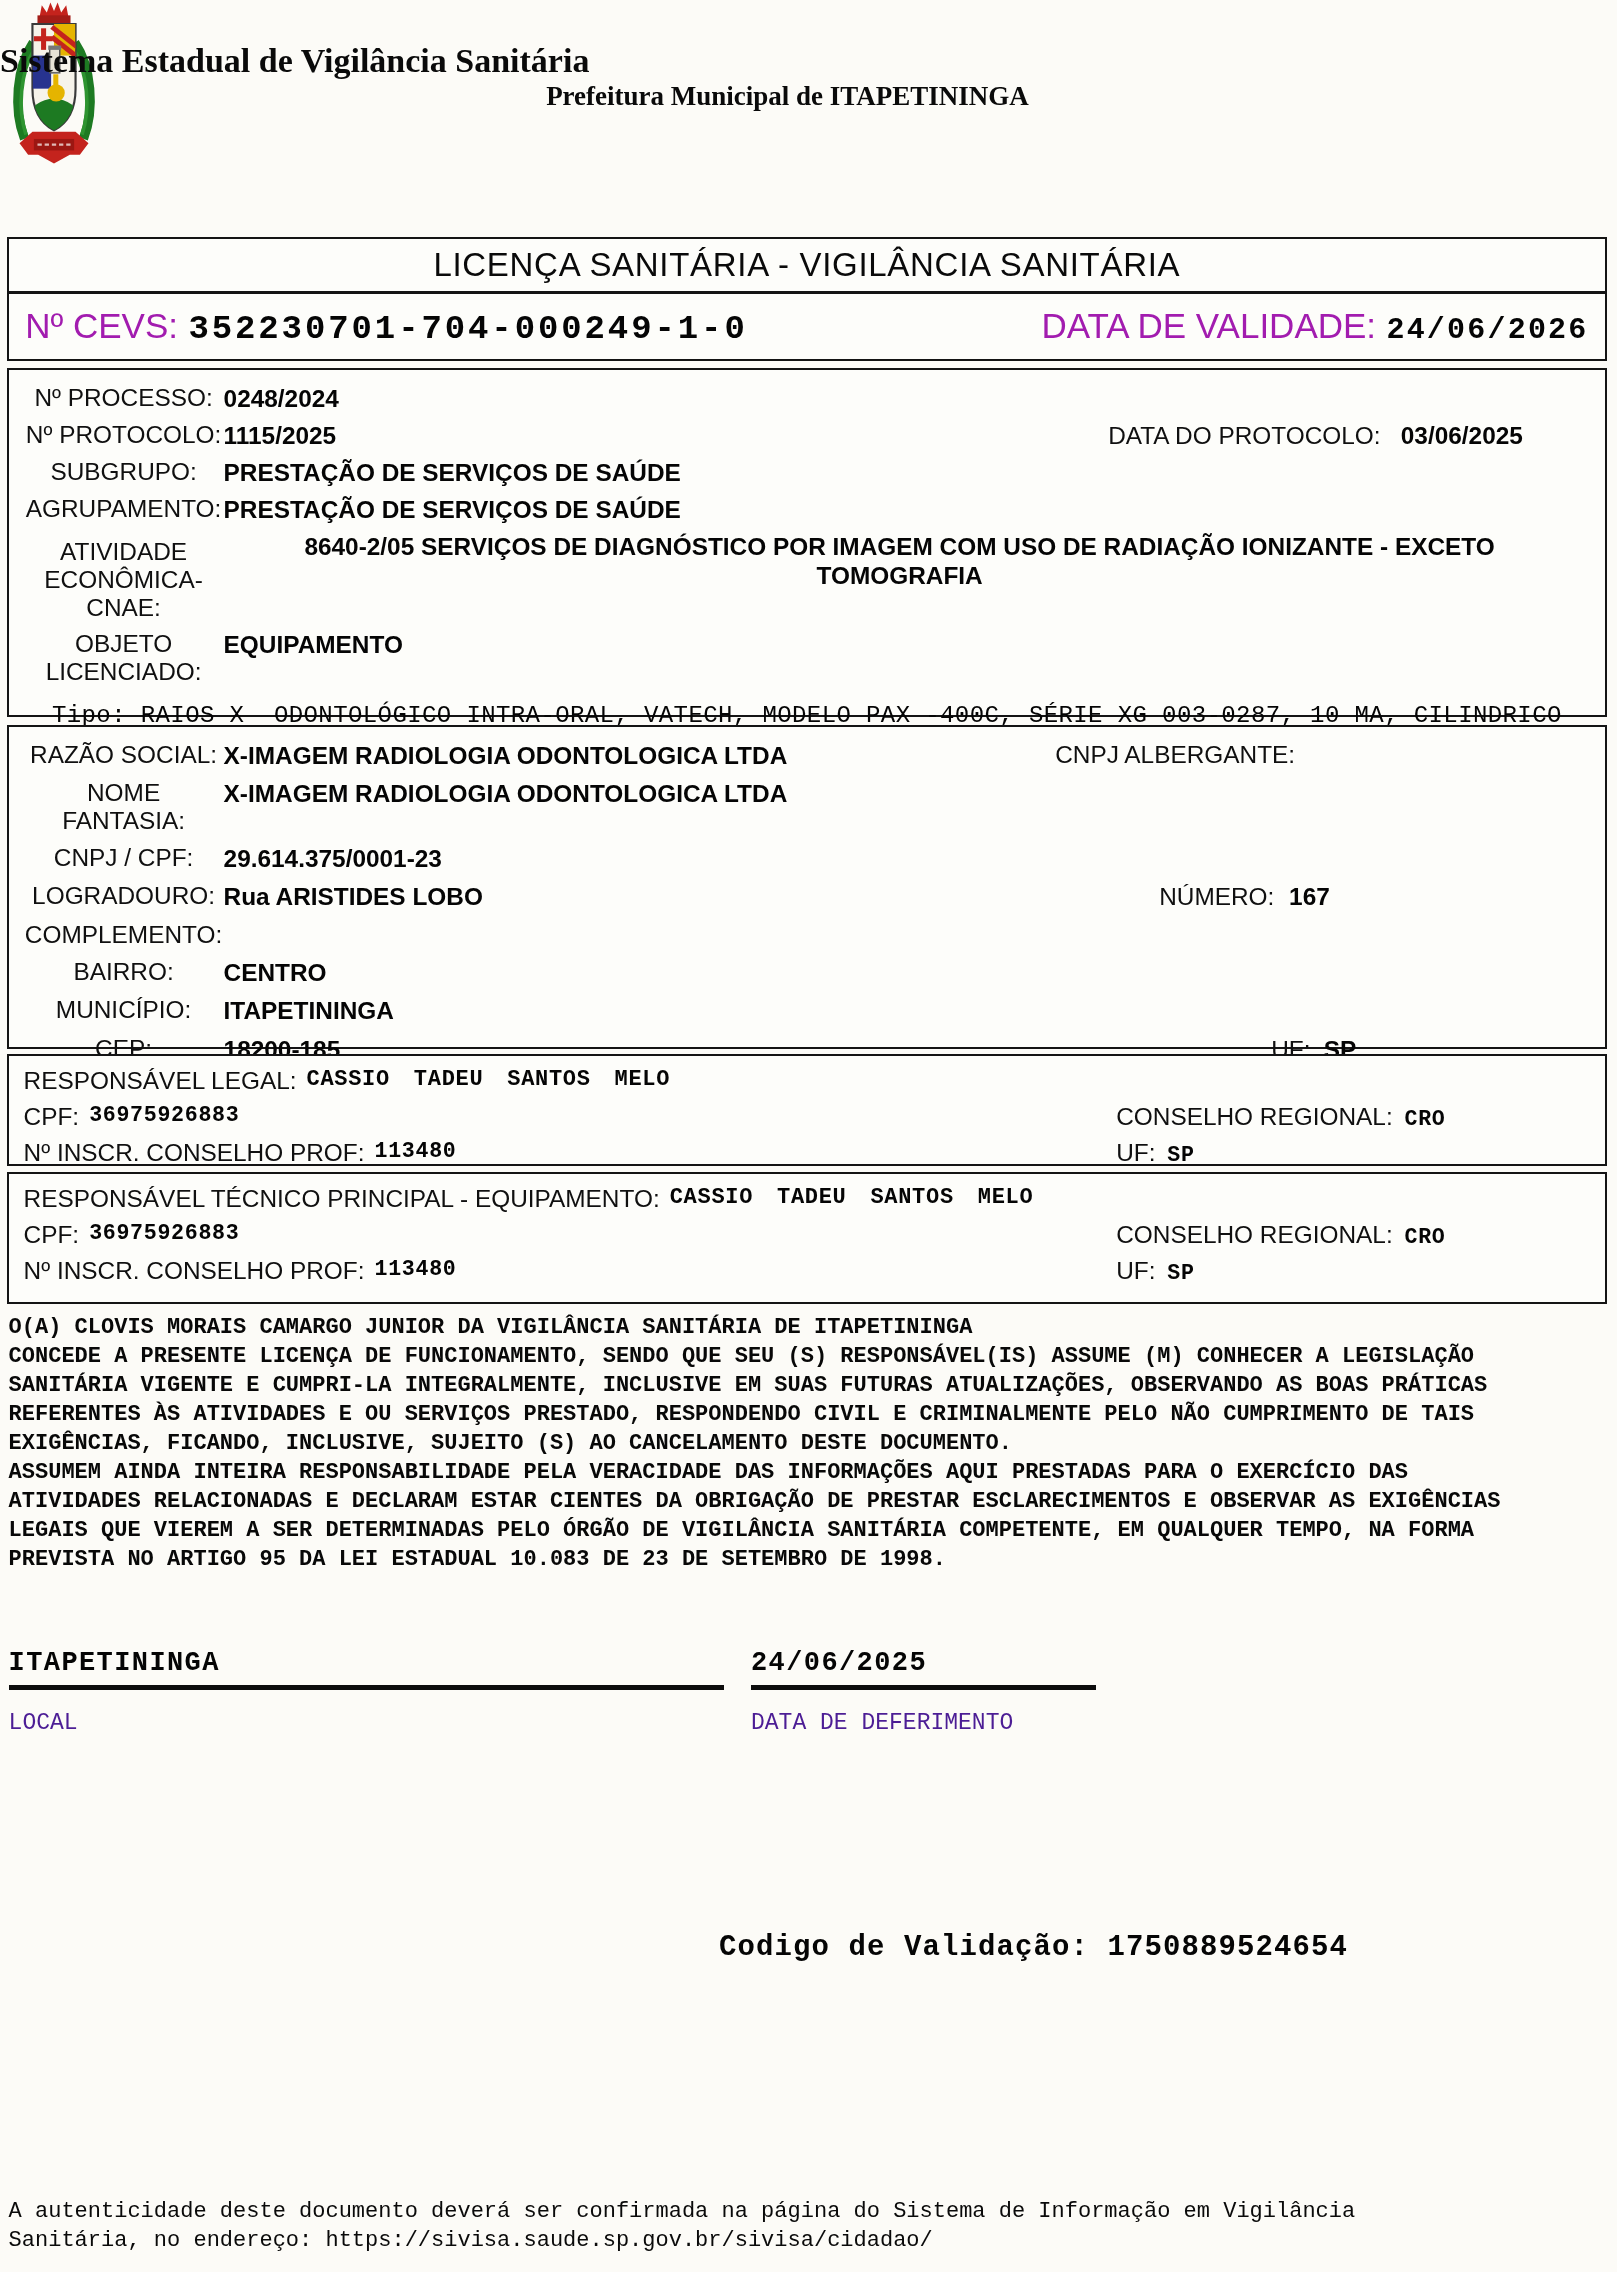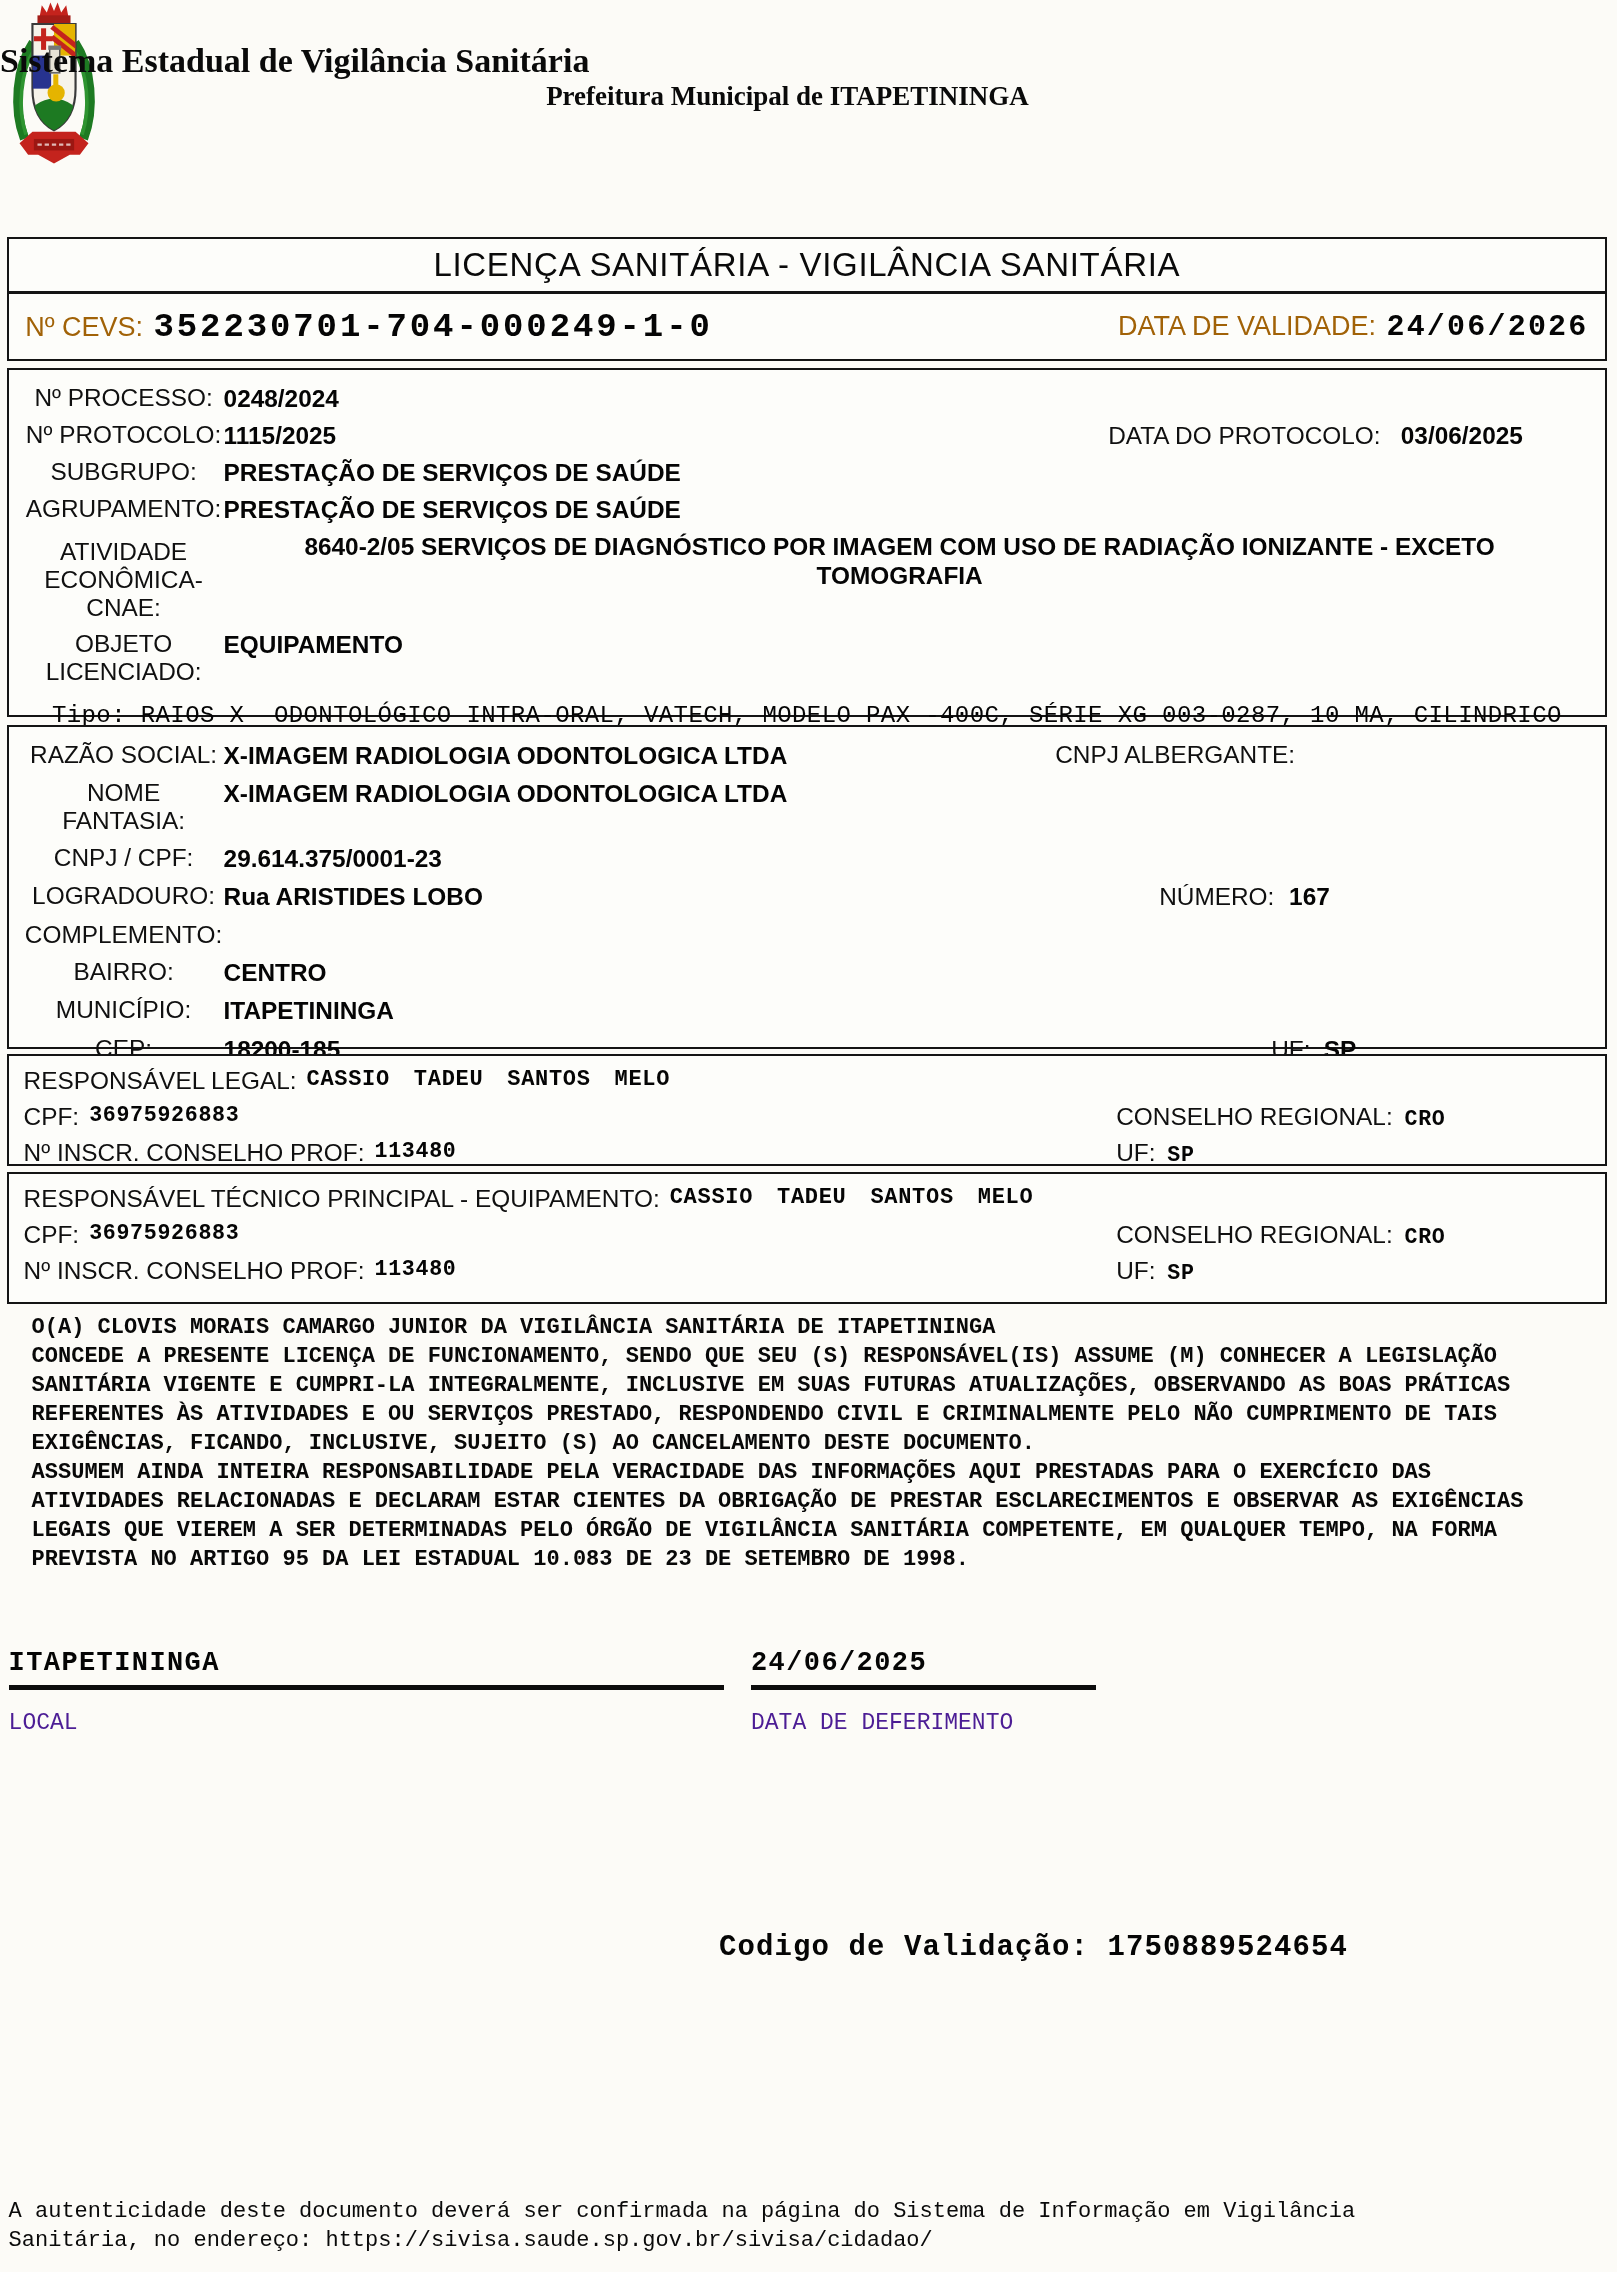--- a/index.html
+++ b/index.html
@@ -33,21 +33,21 @@
   .title-row {
     height:52px; border-bottom:3.6px solid #141414;
     display:flex; align-items:center; justify-content:center;
     font-size:33px; letter-spacing:0.7px; color:#0a0a0a;
   }
   .cevs-row {
     display:flex; justify-content:space-between; align-items:center;
     height:65px; padding:0 16px;
   }
   .lbl { font-size:24.4px; color:#101010; }
-  .lbl-lg { font-size:27px; color:#a16207; }
+  .lbl-lg { font-size:35px; color:#a21caf; }
   .mono-b { font-family:"Liberation Mono", monospace; font-weight:bold; color:#050505; }
   .cevs-val { font-size:34px; letter-spacing:2.9px; margin-left:7.2px; }
   .date-val { font-size:30px; letter-spacing:2.2px; margin-left:7.2px; }
 
   .process-box { top:368px; height:349px; padding-top:5.8px; }
   .company-box { top:725px; height:324px; padding-top:4.3px; }
   .legal-box   { top:1054px; height:112px; padding-top:2.9px; }
   .tech-box    { top:1172px; height:132px; padding-top:2.9px; }
 
   .prow { position:relative; display:flex; align-items:flex-start; padding:8px 14.4px 0 14.4px; }
@@ -64,21 +64,21 @@
     font-family:"Liberation Mono", monospace; font-size:24px; color:#050505;
     padding:14.4px 14.4px 0 14.4px; white-space:pre-wrap; line-height:32px; letter-spacing:0.4px;
   }
   .detalhe { padding:29px 14.4px 0 14.4px; }
 
   .grant {
     position:absolute; top:1313px; left:8.6px; right:7.2px;
     font-family:"Liberation Mono", monospace; font-weight:bold; font-size:22px;
     color:#080808;
   }
-  .grant div { white-space:pre; line-height:29px;margin-left:23px; }
+  .grant div { white-space:pre; line-height:29px; }
 
   .sig-left  { position:absolute; top:1648px; left:8.6px; width:715px; }
   .sig-right { position:absolute; top:1648px; left:751px; width:345px; }
   .sig-value { font-family:"Liberation Mono", monospace; font-weight:bold; font-size:27px;
                letter-spacing:1.4px; color:#050505; padding-bottom:7.2px; }
   .sig-rule  { border-bottom:5px solid #0d0d0d; }
   .sig-label { font-family:"Liberation Mono", monospace; font-size:23px; color:#4c1d95; padding-top:20px; }
 
   .validation {
     position:absolute; top:1931px; left:719px;

